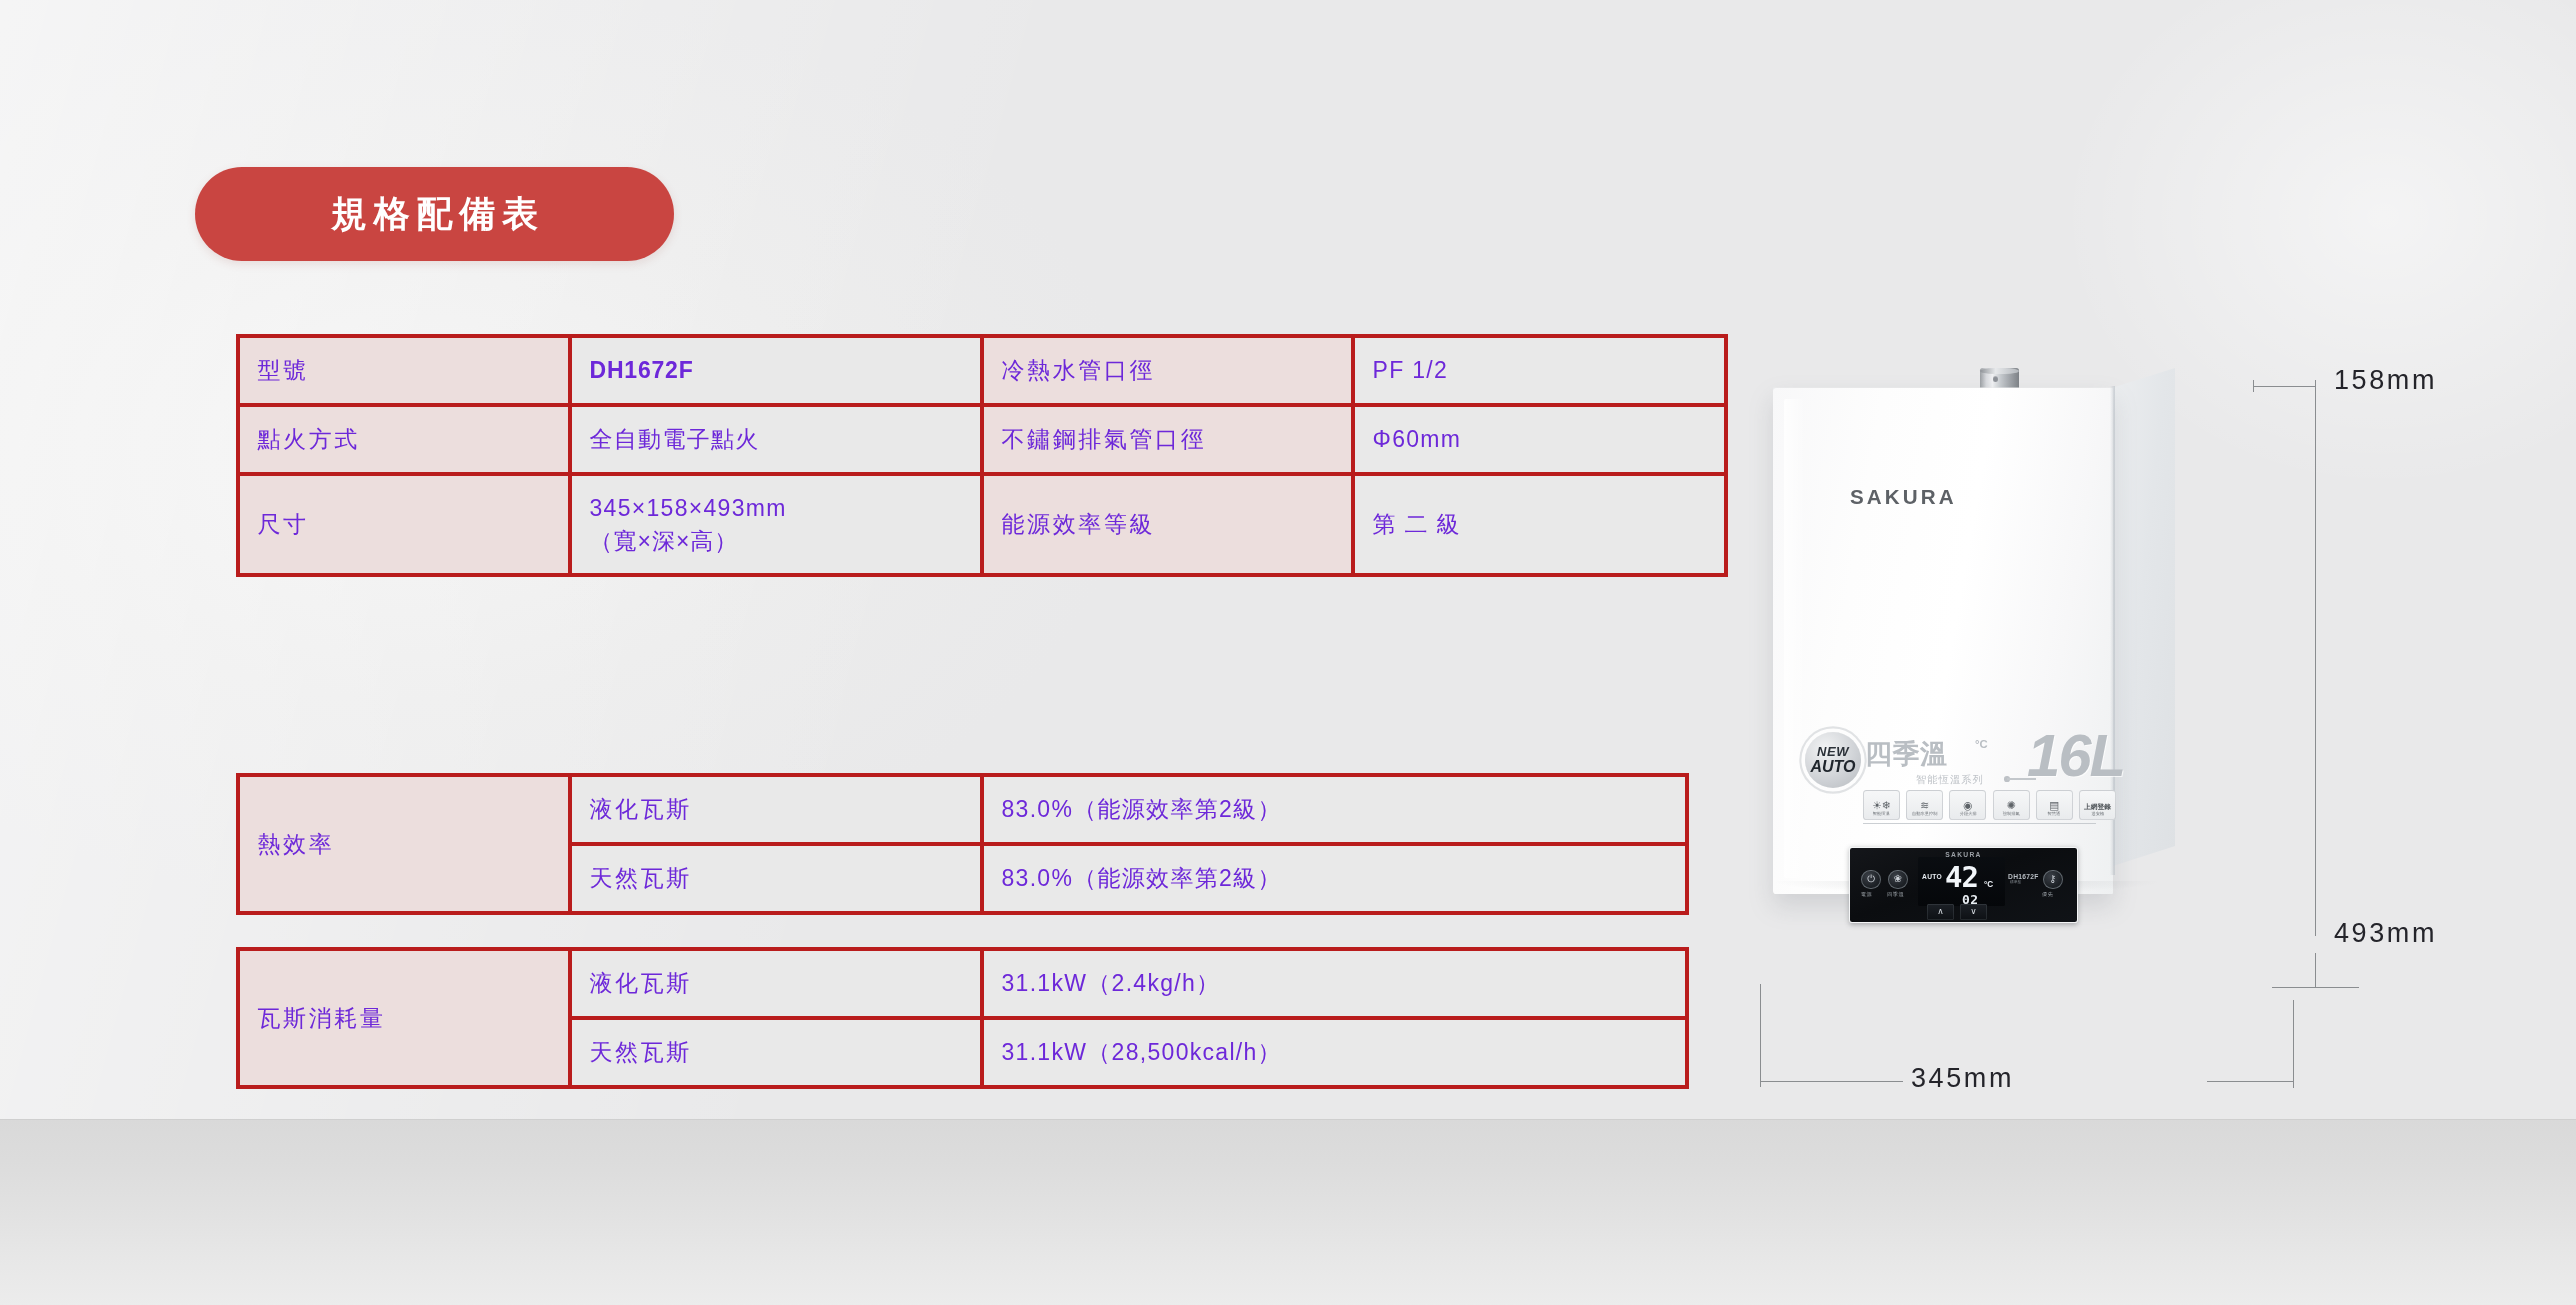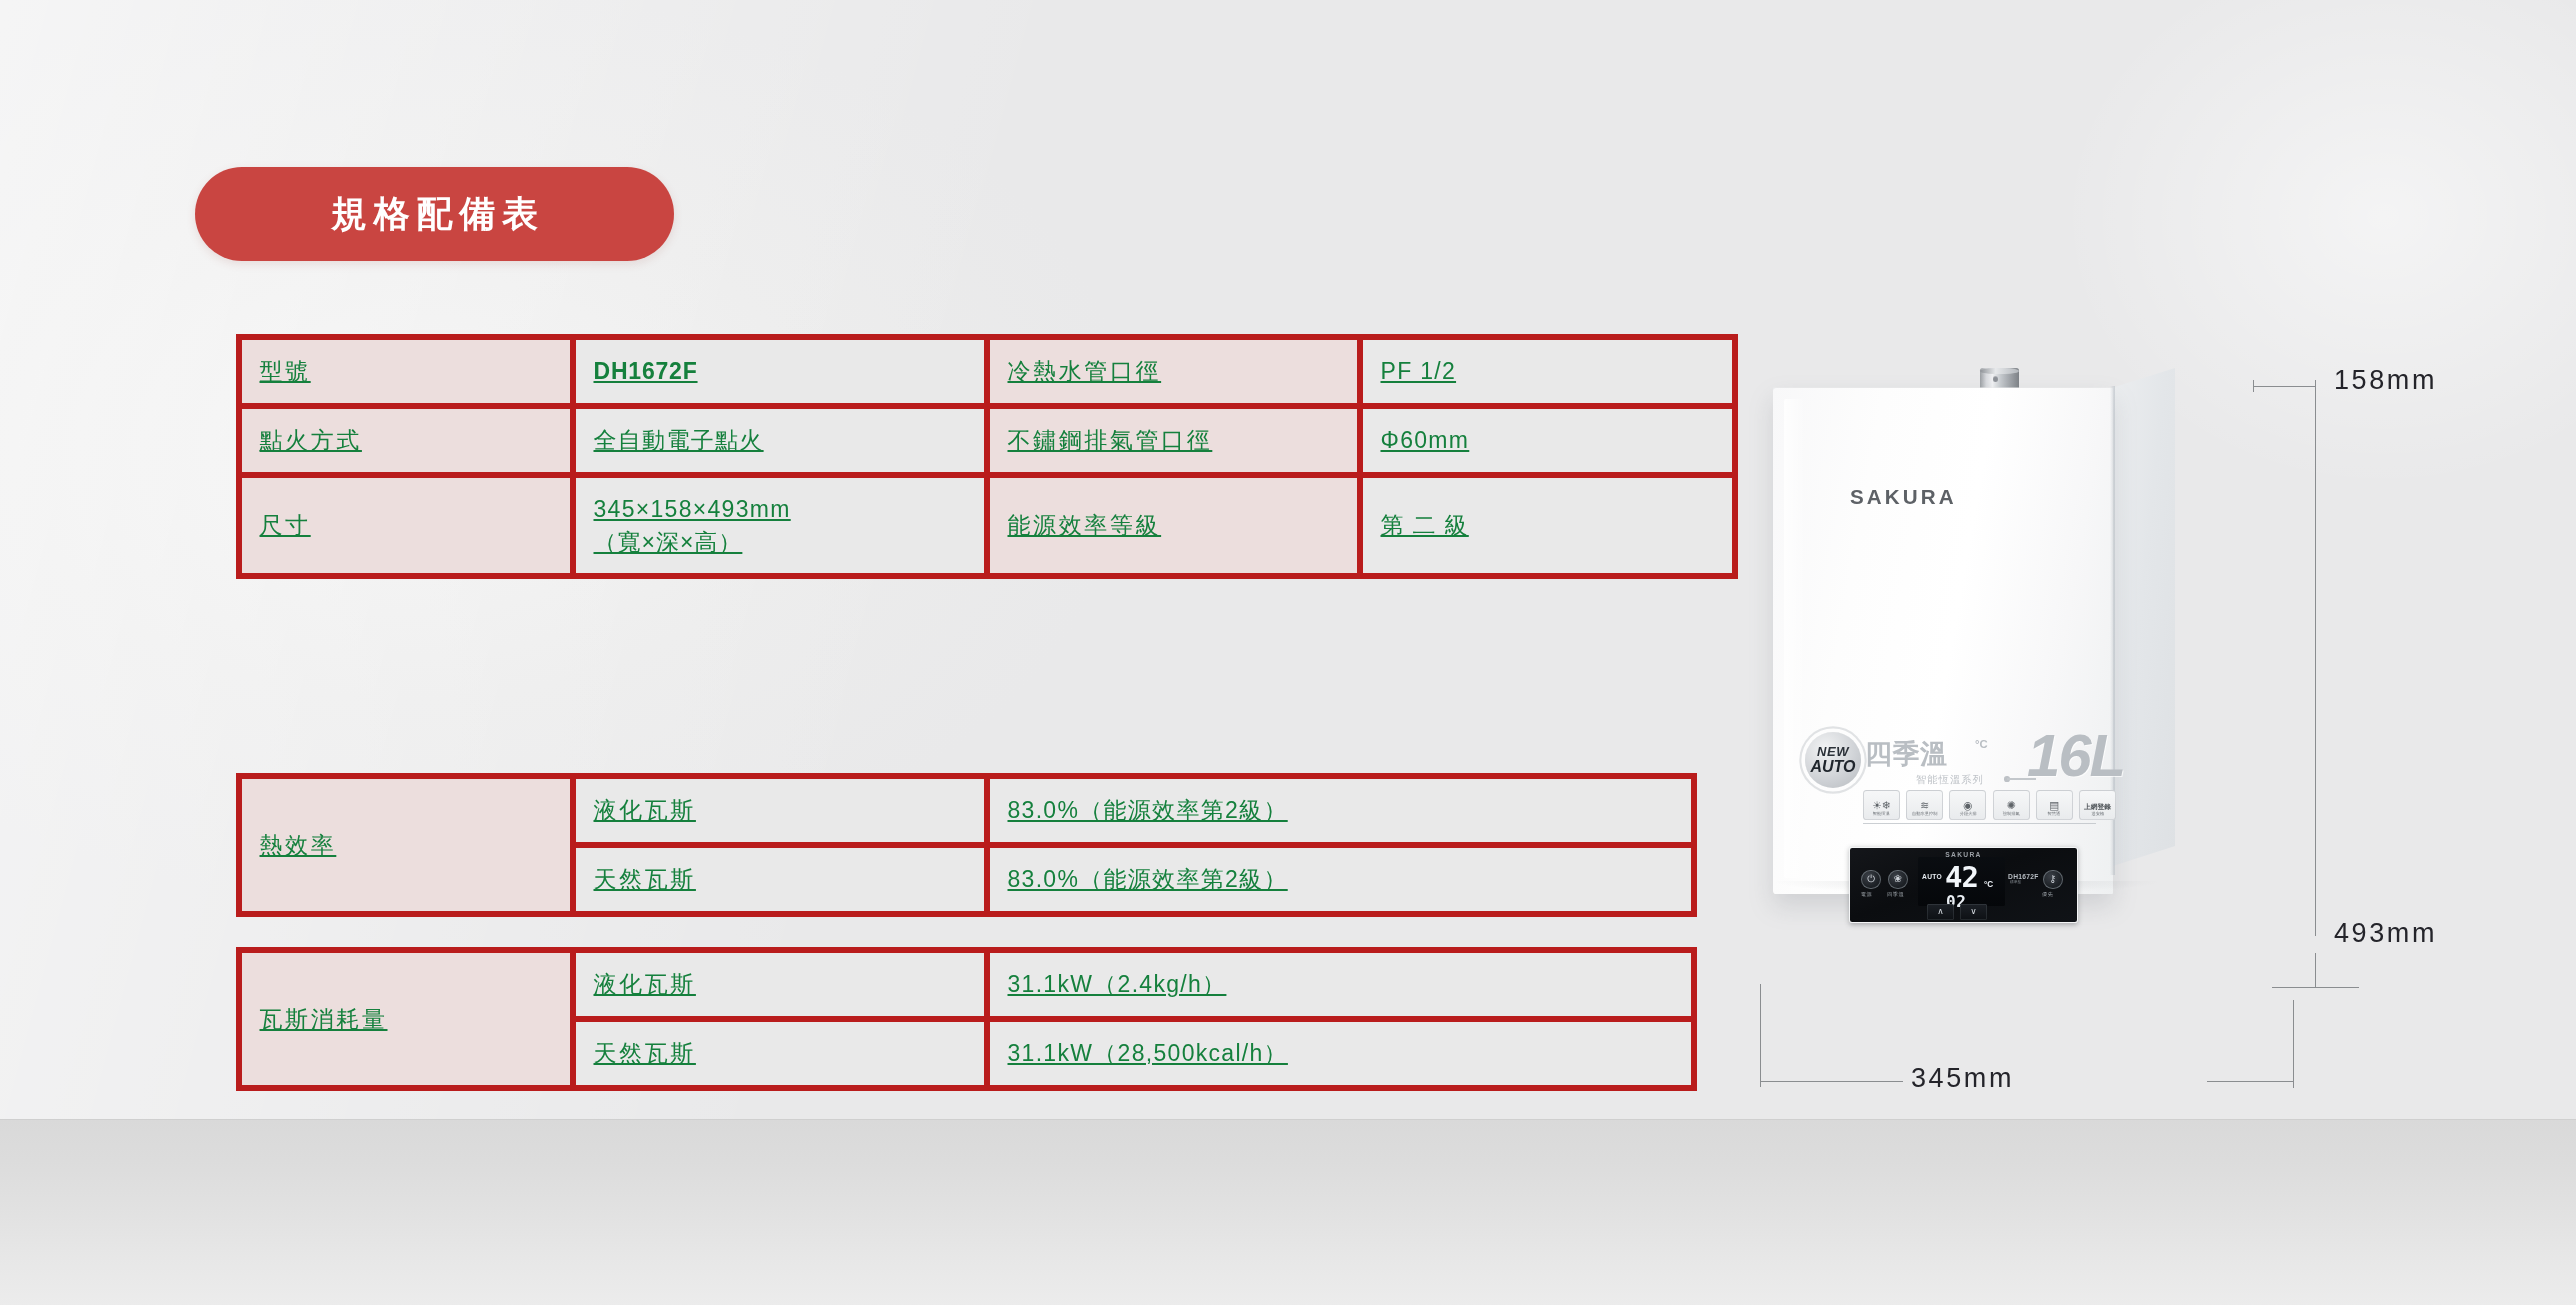--- a/index.html
+++ b/index.html
@@ -82,29 +82,28 @@
 
   
   .spec-table {
     position: absolute;
     border-collapse: collapse;
     table-layout: fixed;
     border: 1px solid #8e8e8e;
     background: #e9e9e9;
   }
   .spec-table td {
-    border: 6px solid #b91c1c;
+    border: 4px solid #b91c1c;
     font-size: 23px;
-    color: #15803d;
+    color: #6d28d9;
     padding: 0 17.5px;
     line-height: 1.42;
     vertical-align: middle;
     font-weight: normal;
     letter-spacing: 1.3px;
-    text-decoration: underline;
   }
   td.lbl {
     background: #ecdedd;
     letter-spacing: 2.6px;
   }
   td.val {
     background: #e9e9e9;
     letter-spacing: 1.3px;
   }
   td.val-strong {
@@ -469,22 +468,22 @@
   }
   #lcd-unit {
     position: absolute;
     left: 66px; top: 23px;
     font-size: 8.2px;
     font-weight: bold;
     color: #eef3f8;
   }
   #lcd-code {
     position: absolute;
-    left: 28px; top: 35px;
-    font-size: 16px;
+    left: 44px; top: 35px;
+    font-size: 13px;
     font-weight: bold;
     color: #e9eef3;
     font-family: "DejaVu Sans Mono", monospace;
     letter-spacing: 0.5px;
   }
   #panel-model {
     position: absolute;
     left: 158px; top: 25px;
     font-size: 6.7px;
     color: #b9bfc5;

